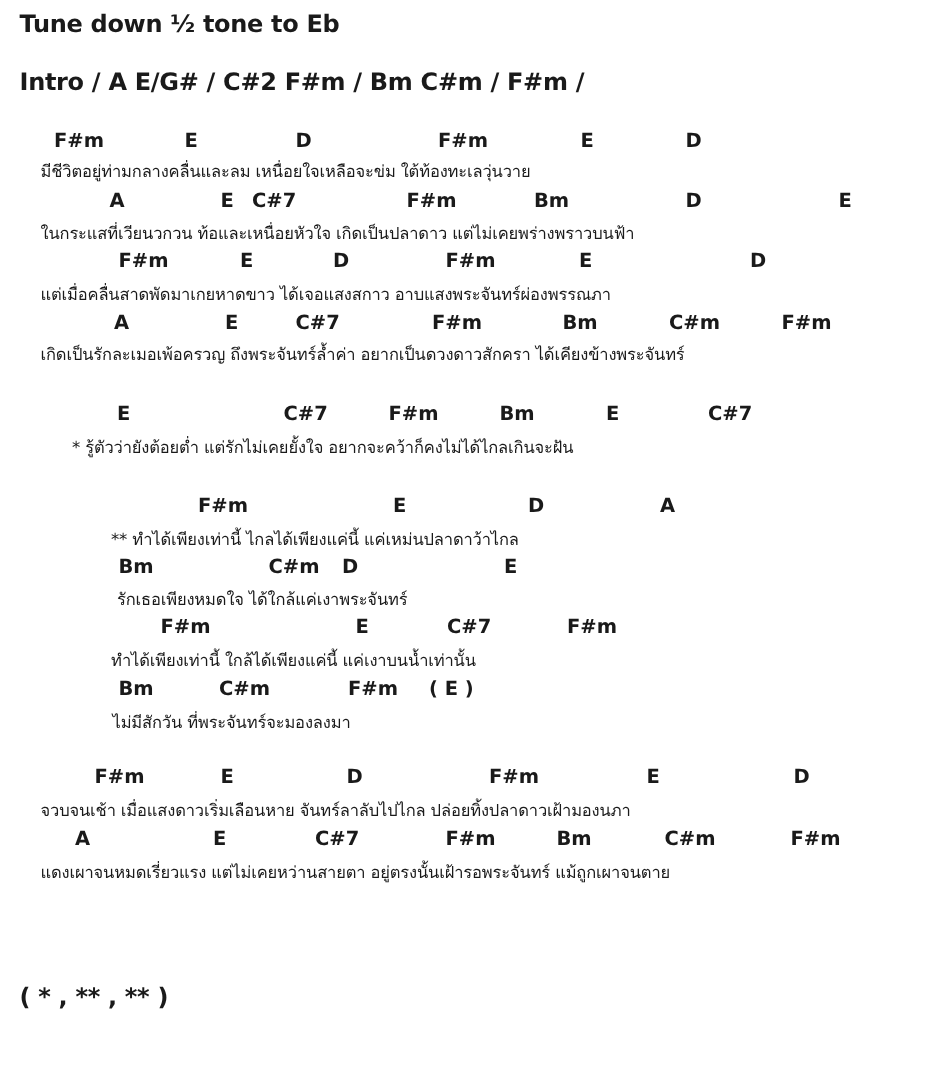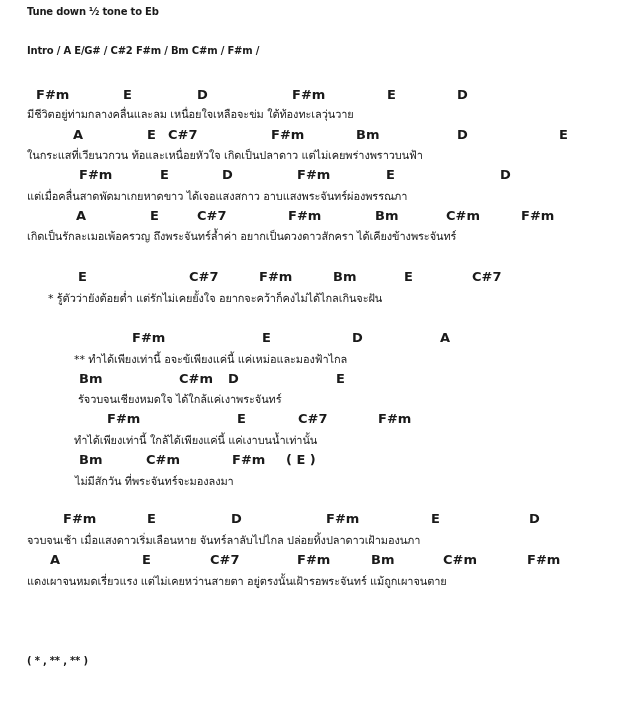--- a/index.html
+++ b/index.html
@@ -1,19 +1,19 @@
 <!DOCTYPE html>
 <html><head>
 <meta charset="utf-8">
 <style>
   html, body { margin: 0; padding: 0; background: #ffffff; }
   body { width: 620px; height: 720px; position: relative; overflow: hidden;
          font-family: "DejaVu Sans", "Liberation Sans", sans-serif; color: #1a1a1a; }
   .page { position: absolute; left: 0; top: 0; width: 620px; height: 720px; }
-  .hdr { position: absolute; left: 27px; font-weight: bold; font-size: 10px; letter-spacing: -0.2px; white-space: nowrap; }
+  .hdr { position: absolute; left: 13px; font-weight: bold; font-size: 16px; letter-spacing: -0.2px; white-space: nowrap; }
   .chord { position: absolute; font-weight: bold; font-size: 13px; white-space: nowrap; }
   .lyric { position: absolute; font-size: 11px; white-space: nowrap; letter-spacing: -0.1px; }
 </style>
 </head>
 <body>
 
 <div class="page">
   <div class="hdr" style="top:6px;">Tune down  ½ tone to Eb</div>
   <div class="hdr" style="top:45px;">Intro  / A E/G# / C#2 F#m / Bm C#m / F#m /</div>
 
@@ -70,28 +70,28 @@
     <div class="lyric" style="left:48px; top:289px;">* รู้ตัวว่ายังต้อยต่ำ แต่รักไม่เคยยั้งใจ อยากจะคว้าก็คงไม่ได้ไกลเกินจะฝัน</div>
   </div>
 
   <div>
     <div>
         <span class="chord" style="left: 132px; top: 330px;">F#m</span>
         <span class="chord" style="left: 262px; top: 330px;">E</span>
         <span class="chord" style="left: 352px; top: 330px;">D</span>
         <span class="chord" style="left: 440px; top: 330px;">A</span>
       </div>
-    <div class="lyric" style="left:74px; top:350px;">** ทำได้เพียงเท่านี้ อจะข้เพียงแค่นี้ แค่เหม่อและมองฟ้าไกล</div>
+    <div class="lyric" style="left:74px; top:350px;">** ทำได้เพียงเท่านี้ ไกลได้เพียงแค่นี้ แค่เหม่นปลาดาว้าไกล</div>
     <div>
         <span class="chord" style="left: 79px; top: 371px;">Bm</span>
         <span class="chord" style="left: 179px; top: 371px;">C#m</span>
         <span class="chord" style="left: 228px; top: 371px;">D</span>
         <span class="chord" style="left: 336px; top: 371px;">E</span>
       </div>
-    <div class="lyric" style="left:78px; top:390px;">รัจวบจนเชียงหมดใจ  ได้ใกล้แค่เงาพระจันทร์</div>
+    <div class="lyric" style="left:78px; top:390px;">รักเธอเพียงหมดใจ  ได้ใกล้แค่เงาพระจันทร์</div>
     <div>
         <span class="chord" style="left: 107px; top: 411px;">F#m</span>
         <span class="chord" style="left: 237px; top: 411px;">E</span>
         <span class="chord" style="left: 298px; top: 411px;">C#7</span>
         <span class="chord" style="left: 378px; top: 411px;">F#m</span>
       </div>
     <div class="lyric" style="left:74px; top:431px;">ทำได้เพียงเท่านี้ ใกล้ได้เพียงแค่นี้ แค่เงาบนน้ำเท่านั้น</div>
     <div>
         <span class="chord" style="left: 79px; top: 452px;">Bm</span>
         <span class="chord" style="left: 146px; top: 452px;">C#m</span>

